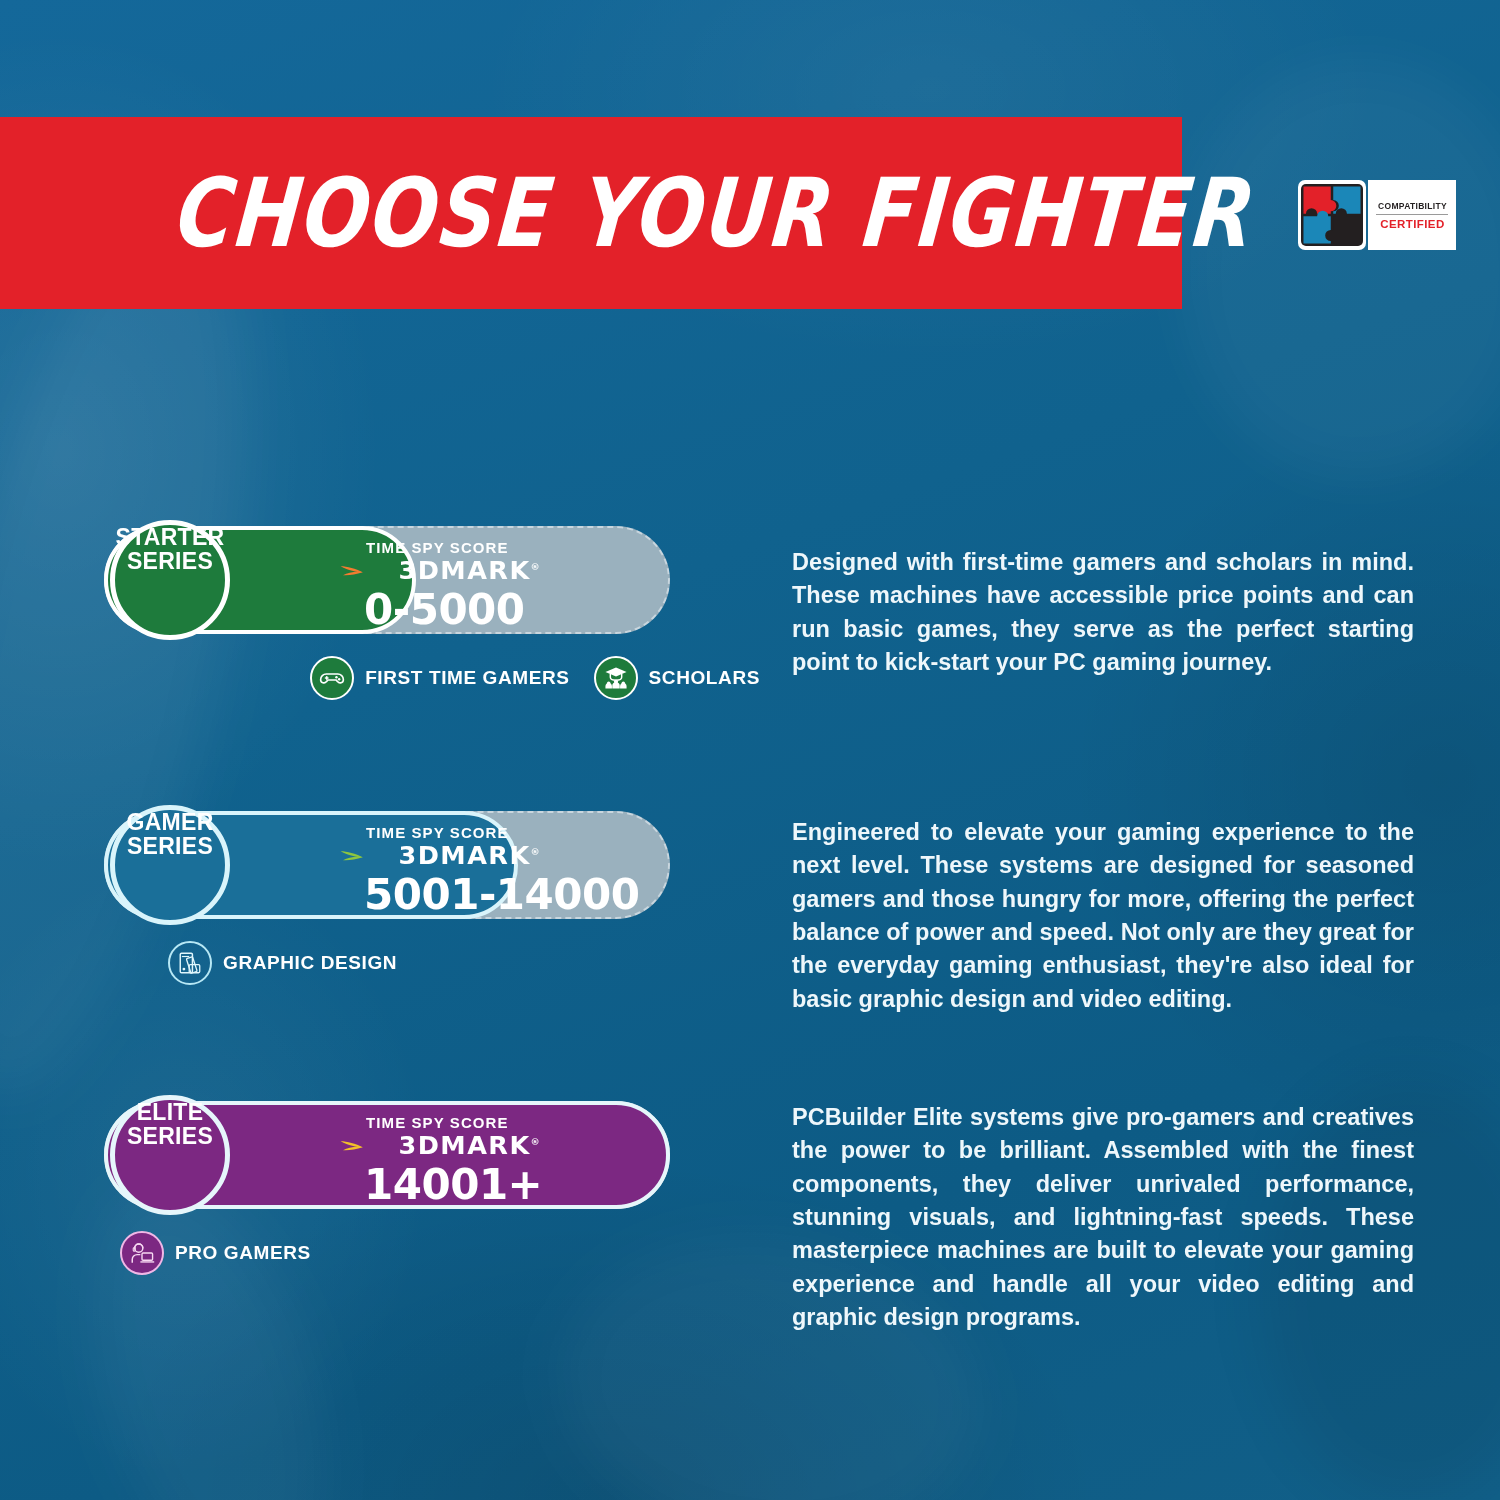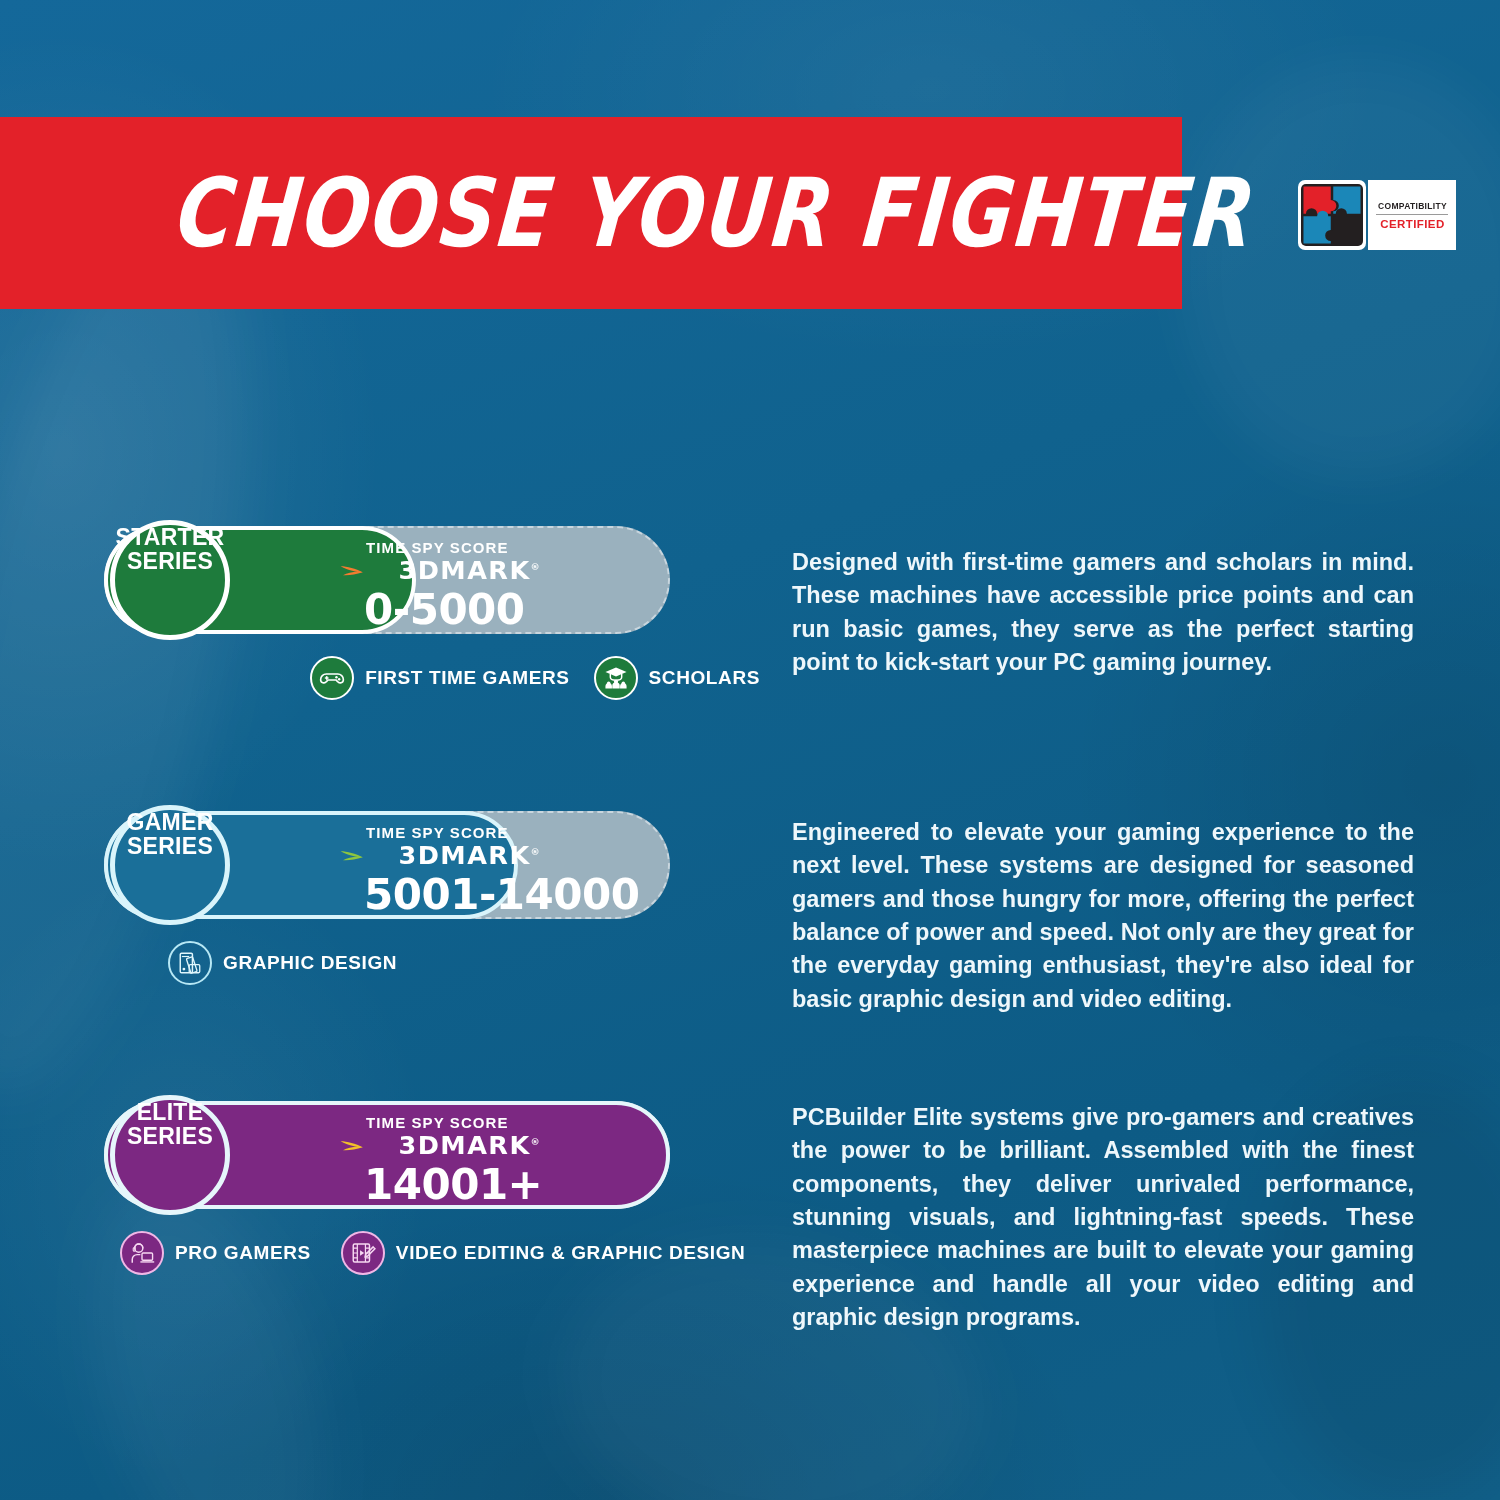--- a/index.html
+++ b/index.html
@@ -311,28 +311,16 @@
           <circle cx="12" cy="10" r="5" fill="none" stroke="#f7d9f2" stroke-width="1.8"></circle>
           <path d="M7 10a5 5 0 0 1 10 0" fill="none" stroke="#f7d9f2" stroke-width="1.8"></path>
           <rect x="5.2" y="9.2" width="2.4" height="4.6" rx="1.2" fill="none" stroke="#f7d9f2" stroke-width="1.4"></rect>
           <path d="M4 28v-4a6 6 0 0 1 6-6h4" fill="none" stroke="#f7d9f2" stroke-width="1.8"></path>
           <rect x="16" y="16" width="13" height="9" rx="1.3" fill="none" stroke="#f7d9f2" stroke-width="1.7"></rect>
           <path d="M14 27h17" stroke="#f7d9f2" stroke-width="1.7"></path>
         </svg>
       </div>
       <div class="tag-label">PRO GAMERS</div>
     </div>
-    <div class="tag">
-      <div class="tag-icon">
-        <svg width="26" height="26" viewBox="0 0 32 32" aria-hidden="true">
-          <rect x="4" y="5" width="20" height="22" rx="1.8" fill="none" stroke="#f7d9f2" stroke-width="1.8"></rect>
-          <path d="M9 5v22M19 5v22" stroke="#f7d9f2" stroke-width="1.5"></path>
-          <path d="M4 10h5M4 16h5M4 22h5M19 10h5M19 16h5M19 22h5" stroke="#f7d9f2" stroke-width="1.3"></path>
-          <path d="M12.4 12.5l5 3.5-5 3.5z" fill="#f7d9f2"></path>
-          <path d="M28.5 8.5l2.2 2.2-9 9-3 .8.8-3z" fill="none" stroke="#f7d9f2" stroke-width="1.8"></path>
-        </svg>
-      </div>
-      <div class="tag-label">VIDEO EDITING &amp; GRAPHIC DESIGN</div>
-    </div>
   </div>
 </div>
 
 <div class="desc desc-3">PCBuilder Elite systems give pro-gamers and creatives the power to be brilliant. Assembled with the finest components, they deliver unrivaled performance, stunning visuals, and lightning-fast speeds. These masterpiece machines are built to elevate your gaming experience and handle all your video editing and graphic design programs.</div>
 
 </body></html>

